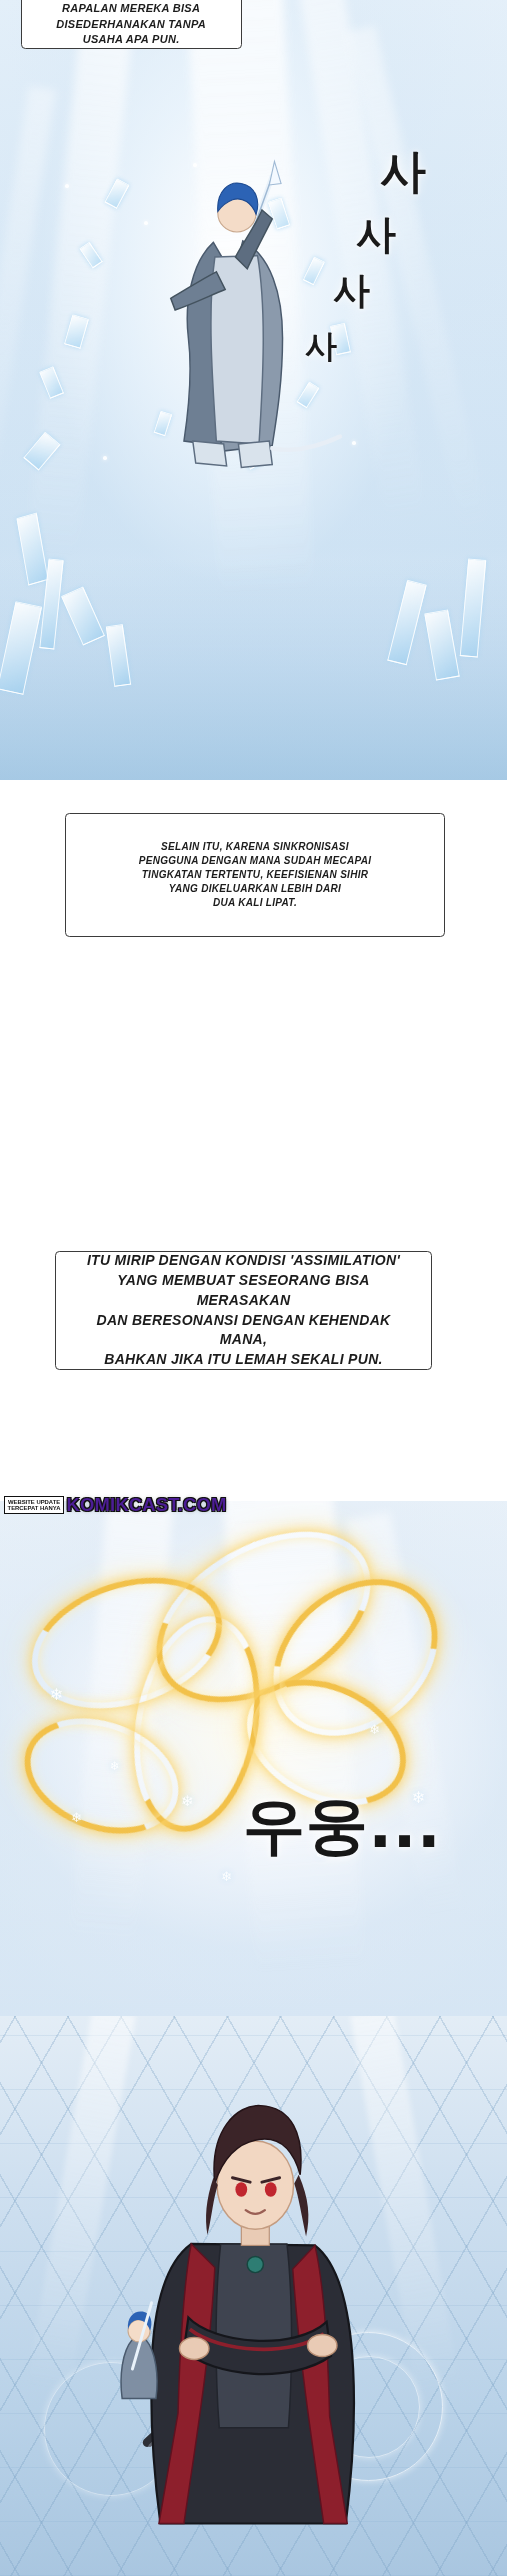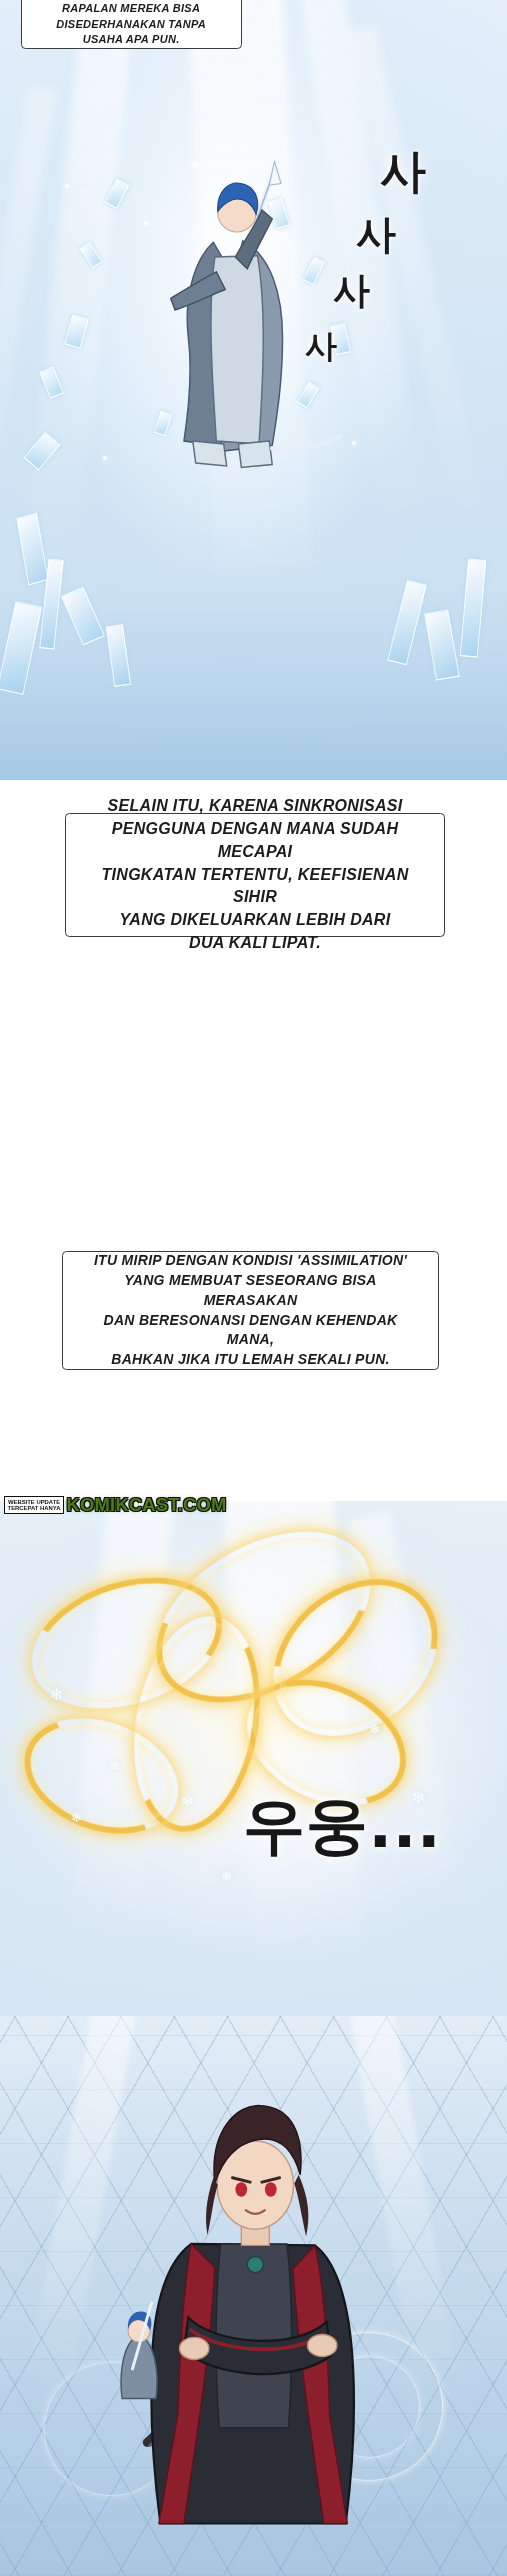--- a/index.html
+++ b/index.html
@@ -138,36 +138,35 @@
     text-shadow: 0 0 4.4px rgba(255,255,255,0.95), 0 0 10.3px rgba(255,255,255,0.8);
   }
 
   
   #bubble-n1 {
     top: 813px;
     left: 65px;
     width: 380px;
     height: 124px;
     padding: 19px 19px;
-    font-size: 16px;
+    font-size: 10px;
     display: flex;
     align-items: center;
     justify-content: center;
   }
   #bubble-n2 {
     top: 1251px;
     left: 55px;
     width: 377px;
     height: 119px;
     padding: 17.7px 17.7px;
     font-size: 14px;
     display: flex;
     align-items: center;
     justify-content: center;
-    margin-left: 7px;
   }
 
   
   #watermark {
     position: absolute;
     top: 1494px;
     left: 4.4px;
     display: flex;
     align-items: center;
     gap: 2.9px;
@@ -178,21 +177,21 @@
     color: #111;
     font-size: 5.9px;
     font-weight: 700;
     line-height: 1.05;
     padding: 1.5px 2.2px;
     border: 0.7px solid #111;
     text-align: center;
     white-space: pre-line;
   }
   #watermark .wm-right {
-    color: #4d7c0f;
+    color: #4c1d95;
     font-size: 18.4px;
     font-weight: 700;
     letter-spacing: 0.2px;
     text-shadow:
       -1.1px -1.1px 0 #111, 1.1px -1.1px 0 #111,
       -1.1px 1.1px 0 #111, 1.1px 1.1px 0 #111,
       0 0 4.4px rgba(0,0,0,0.35);
   }
 
   

